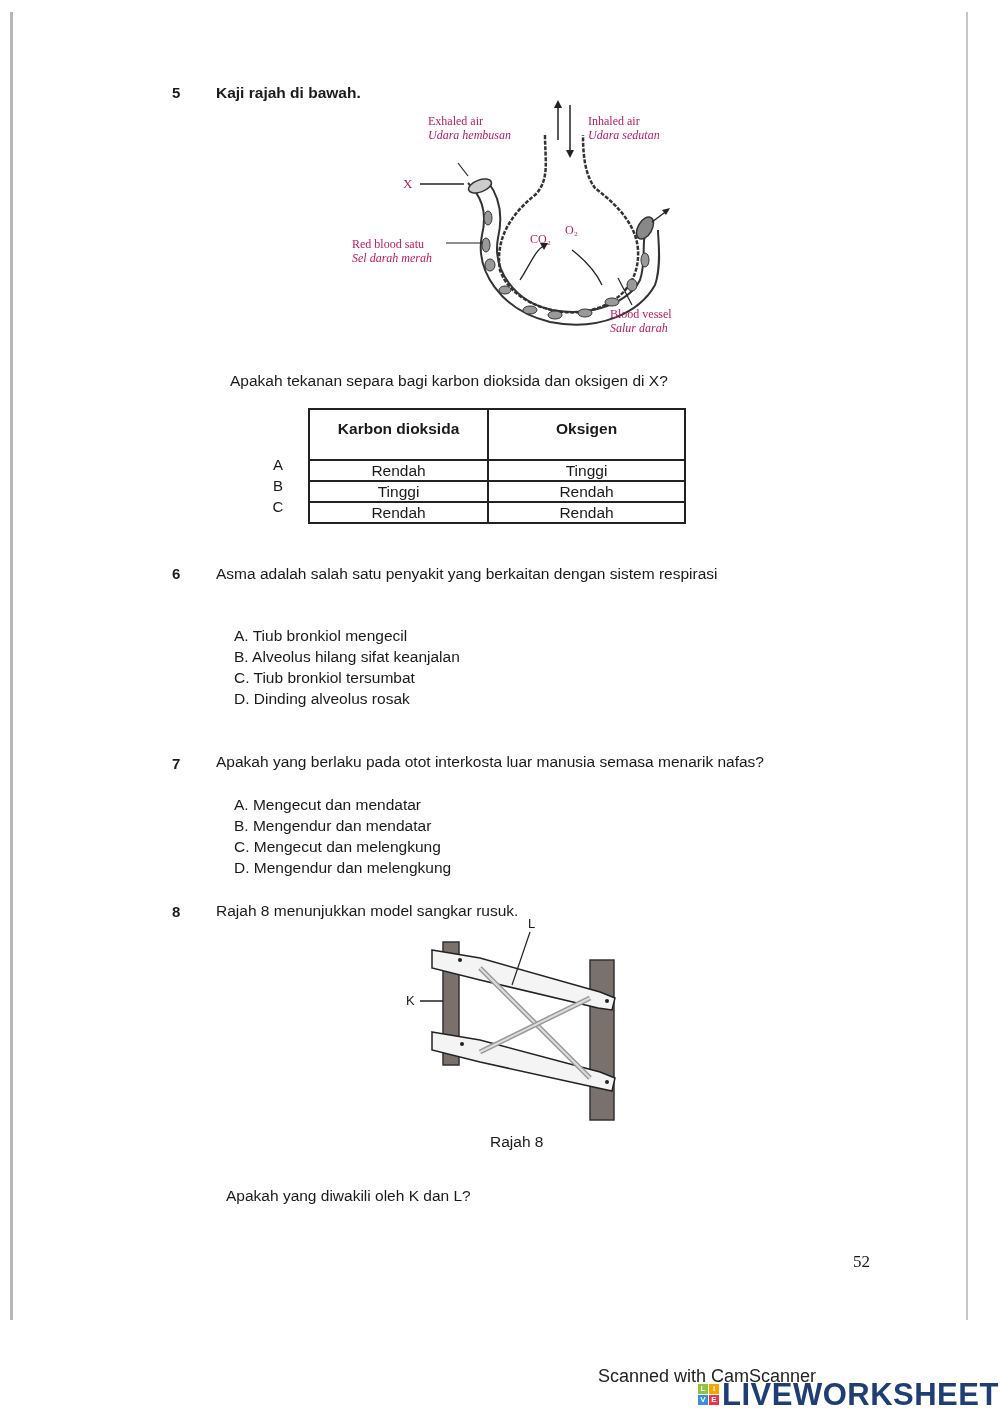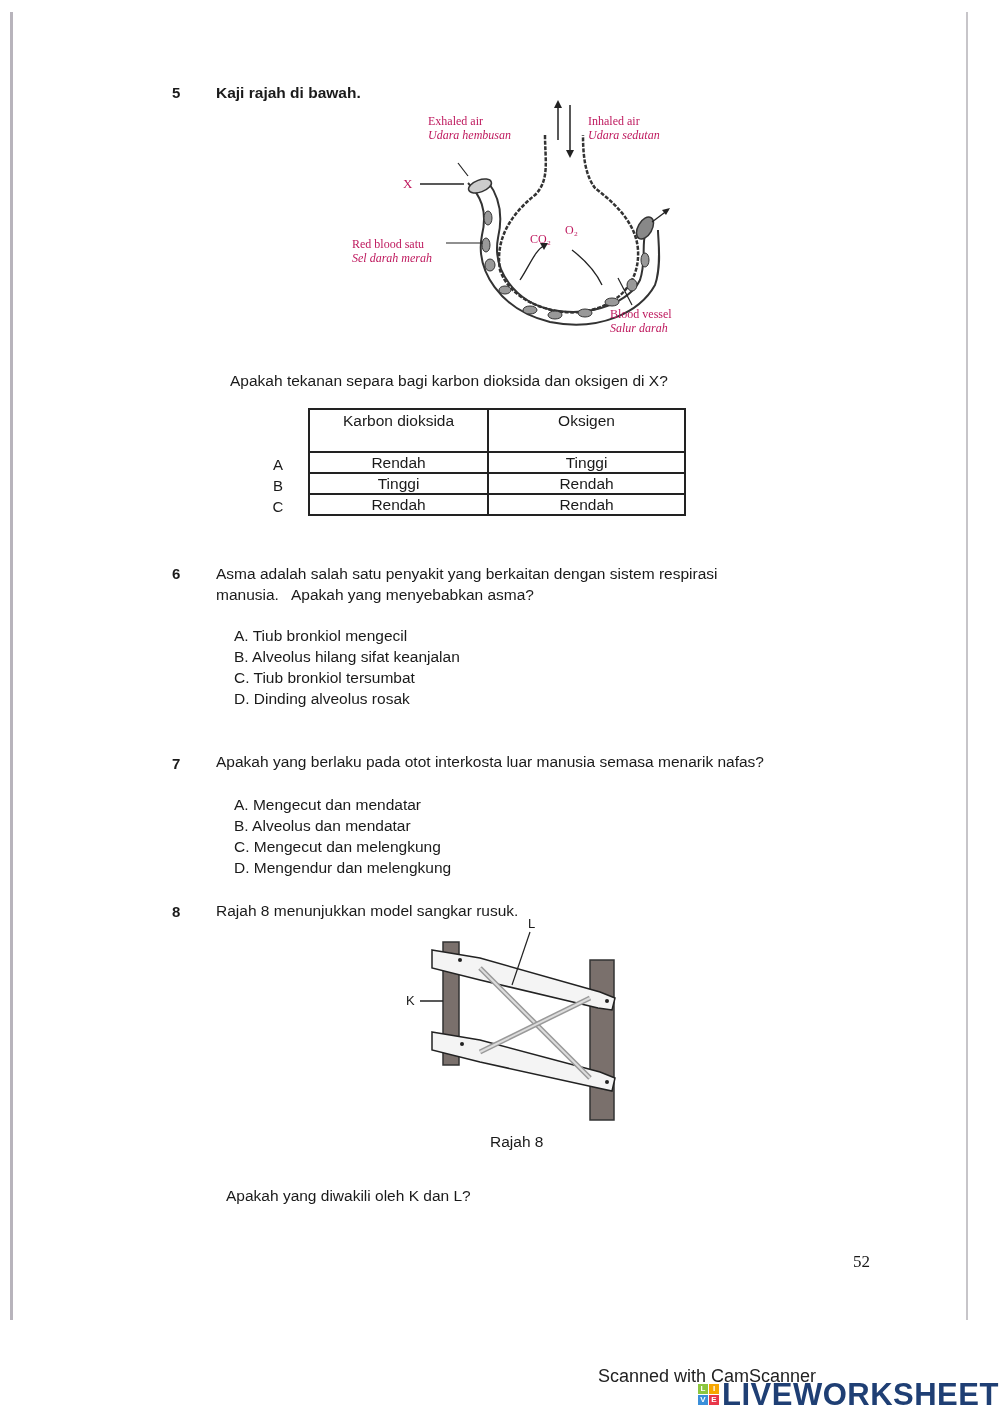--- a/index.html
+++ b/index.html
@@ -8,21 +8,21 @@
   .page { position:absolute; left:10px; top:12px; width:958px; height:1308px; background:#fff;
           border-left:3px solid #b8b4bc; border-right:2px solid #c7c5c9; box-sizing:border-box; }
   .abs { position:absolute; }
   .qnum { font-weight:bold; font-size:15px; }
   .qtext { font-size:15.5px; line-height:21px; }
   .bold { font-weight:bold; }
   .opts { font-size:15.5px; line-height:21px; }
   .opts div { white-space:nowrap; }
   table.ans { border-collapse:collapse; font-size:15.5px; }
   table.ans td { border:2px solid #222; text-align:center; padding:0; height:19px; }
-  table.ans td.head { height:39px; vertical-align:top; font-weight:normal; padding-top:2px; }
+  table.ans td.head { height:39px; vertical-align:top; font-weight:bold; padding-top:10px; }
   .rowlbl { font-size:15px; line-height:21px; text-align:center; width:20px; }
   .diagram-label { font-family:"Liberation Serif", serif; font-size:12px; line-height:14px; color:#be185d; }
   .diagram-label i { font-style:italic; }
   .pagenum { font-family:"Liberation Serif", serif; font-size:17px; }
   .scanned { font-size:18px; color:#222; }
   .lws { font-weight:bold; font-size:31px; color:#1f3f74; letter-spacing:0.5px; }
   .lwsbox { display:inline-block; width:10px; height:10px; font-size:8px; line-height:10px; text-align:center;
             color:#fff; font-weight:bold; margin:0 1px 1px 0; }
 </style>
 </head>
@@ -122,34 +122,33 @@
       <td>Rendah</td>
       <td>Rendah</td>
     </tr>
   </tbody>
     </table>
 </div>
 
 <div class="abs qnum" style="left:172px;top:565px;">6</div>
 <div class="abs qtext" style="left:216px;top:563px;">
   <div>Asma adalah salah satu penyakit yang berkaitan dengan sistem respirasi</div>
-  <div style="white-space:pre;">manusia.   Apakah yang menyebabkan asma?</div>
 </div>
 <div class="abs opts" style="left:234px;top:625px;">
   <div>A. Tiub bronkiol mengecil</div>
   <div>B. Alveolus hilang sifat keanjalan</div>
   <div>C. Tiub bronkiol tersumbat</div>
   <div>D. Dinding alveolus rosak</div>
 </div>
 
 <div class="abs qnum" style="left:172px;top:755px;">7</div>
 <div class="abs qtext" style="left:216px;top:751px;">Apakah yang berlaku pada otot interkosta luar manusia semasa menarik nafas?</div>
 <div class="abs opts" style="left:234px;top:794px;">
   <div>A. Mengecut dan mendatar</div>
-  <div>B. Alveolus dan mendatar</div>
+  <div>B. Mengendur dan mendatar</div>
   <div>C. Mengecut dan melengkung</div>
   <div>D. Mengendur dan melengkung</div>
 </div>
 
 <div class="abs qnum" style="left:172px;top:903px;">8</div>
 <div class="abs qtext" style="left:216px;top:900px;">Rajah 8 menunjukkan model sangkar rusuk.</div>
 
 <div class="abs" style="left:400px;top:920px;width:230px;height:205px;">
   <svg width="230" height="205" viewBox="0 0 230 205">
 

